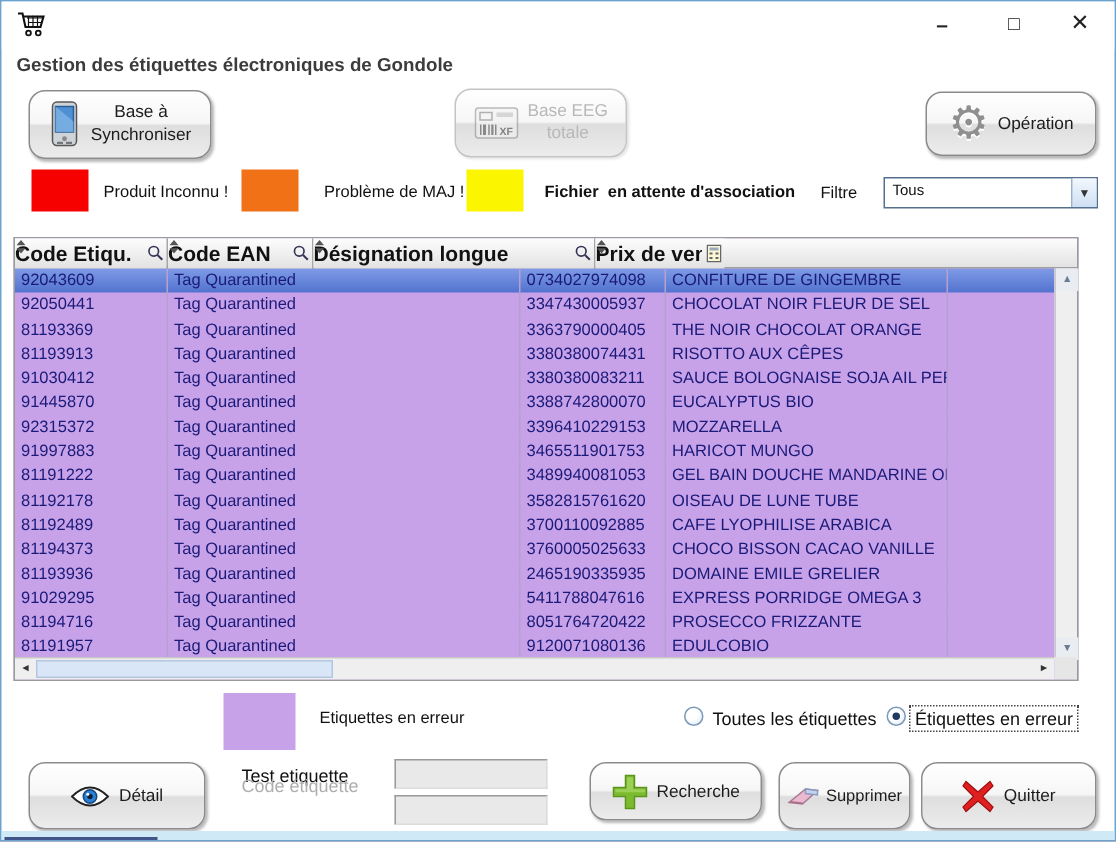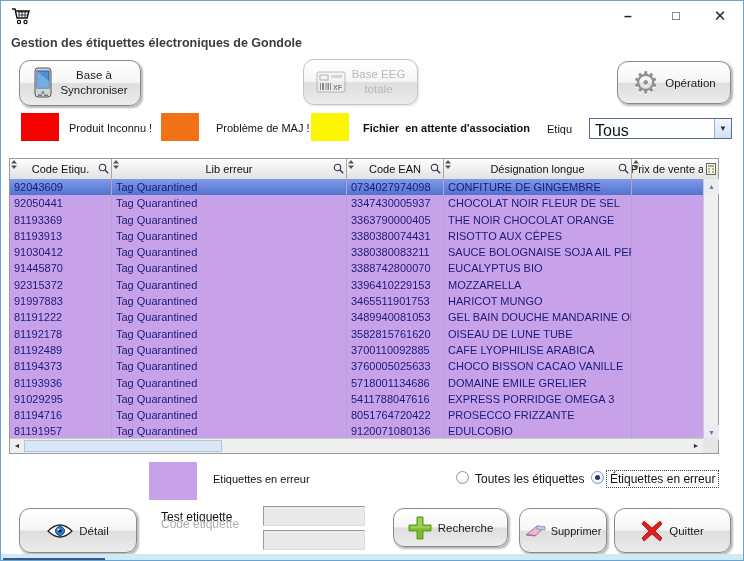--- a/index.html
+++ b/index.html
@@ -28,32 +28,32 @@
     font-size:11.5px; color:#1c1c1c; cursor:pointer;
   }
   .rbtn.disabled { color:#b8b8b8; border-color:#c4c4c4; box-shadow:1px 1px 2px rgba(0,0,0,.12); }
   .rbtn .txt2 { text-align:center; line-height:1.3; }
   
   .swatch { position:absolute; width:38px; height:28px; }
   .leglab { position:absolute; font-size:11px; color:#111; white-space:pre; }
   .filter-label { position:absolute; left:546px; top:122px; font-size:11px; color:#111; }
   .combo { position:absolute; left:588px; top:117px; width:143px; height:21px;
            border:1px solid #54708e; background:#fff; display:flex; cursor:pointer; }
-  .combo .val { flex:1; font-size:16px; color:#111; padding:3px 12px 0 5px; }
+  .combo .val { flex:1; font-size:10px; color:#111; padding:3px 12px 0 5px; }
   .combo .arrow { width:17px; border-left:1px solid #9ab0cc; background:linear-gradient(#f2f7fd,#cfe0f4);
                   font-size:8px; color:#333; text-align:center; line-height:19px; }
   
   .grid { position:absolute; left:8px; top:157px; width:710px; height:296px;
           border:1px solid #9a9a9a; background:#c8a2e9; }
   .ghead { position:absolute; left:0; top:0; width:708px; height:20px; display:flex;
            background:linear-gradient(#fdfdfd,#e2e2e2); border-bottom:1px solid #a0a0a0; }
   .hcell { position:relative; height:20px; border-right:1px solid #a6a6a6;
-           font-size:11px; color:#111; display:flex; align-items:center; justify-content:center;
+           font-size:14px; color:#111; display:flex; align-items:center; justify-content:flex-start;
            overflow:hidden; white-space:nowrap; cursor:pointer;
-           background:linear-gradient(#fdfdfd,#e2e2e2); }
+           background:linear-gradient(#fdfdfd,#e2e2e2);font-weight:bold; }
   .hcell .sortg { position:absolute; left:1px; top:1px; }
   .hcell .mag { position:absolute; right:2px; top:4px; }
   .hstub { width:15px; height:20px; display:flex; align-items:center; justify-content:center;
            background:linear-gradient(#fdfdfd,#e2e2e2); cursor:pointer; }
   .gbody { position:absolute; left:0; top:20px; width:693px; height:261px; overflow:hidden; }
   .trow { display:flex; height:16.3px; line-height:16.3px; font-size:11px; color:#1a1a78; cursor:pointer; }
   .trow > div { padding-left:4px; border-right:1px solid #b5a0cf; overflow:hidden; white-space:nowrap; }
   .trow.selected { background:linear-gradient(#82九e8 0%, #5272cf 100%); }
   .trow.selected { background:linear-gradient(#7f9be6, #5272cf); }
   .c0{width:102px;} .c1{width:235px;} .c2{width:97px;} .c3{width:188px;} .c4{width:71px;border-right:none!important;}
@@ -141,43 +141,33 @@
     <span class="gear">⚙</span>
     <span>Opération</span>
   </div>
 
   <div class="swatch" style="left:20px;top:112px;background:#f60000;"></div>
   <div class="leglab" style="left:68px;top:121px;">Produit Inconnu !</div>
   <div class="swatch" style="left:160px;top:112px;background:#f07116;"></div>
   <div class="leglab" style="left:215px;top:121px;">Problème de MAJ !</div>
   <div class="swatch" style="left:310px;top:112px;background:#fcf500;"></div>
   <div class="leglab" style="left:362px;top:121px;font-weight:bold;">Fichier  en attente d'association</div>
-  <div class="filter-label">Etiqu</div>
+  <div class="filter-label">Filtre</div>
   <div class="combo">
     <div class="val">Tous</div>
     <div class="arrow">▼</div>
   </div>
 
   <div class="grid">
     <div class="ghead">
       <div class="hcell c0">
         <svg class="sortg" width="6" height="9">
             <path d="M3 0 L6 3.5 H0Z M3 9 L0 5.5 H6Z" fill="#555"></path>
           </svg>
         <span>Code Etiqu.</span>
-        <svg class="mag" width="11" height="11" viewBox="0 0 11 11">
-            <circle cx="4.5" cy="4.5" r="3.2" fill="none" stroke="#335" stroke-width="1.1"></circle>
-            <line x1="7" y1="7" x2="10.2" y2="10.2" stroke="#335" stroke-width="1.3"></line>
-          </svg>
-      </div>
-      <div class="hcell c1">
-        <svg class="sortg" width="6" height="9">
-            <path d="M3 0 L6 3.5 H0Z M3 9 L0 5.5 H6Z" fill="#555"></path>
-          </svg>
-        <span>Lib erreur</span>
         <svg class="mag" width="11" height="11" viewBox="0 0 11 11">
             <circle cx="4.5" cy="4.5" r="3.2" fill="none" stroke="#335" stroke-width="1.1"></circle>
             <line x1="7" y1="7" x2="10.2" y2="10.2" stroke="#335" stroke-width="1.3"></line>
           </svg>
       </div>
       <div class="hcell c2">
         <svg class="sortg" width="6" height="9">
             <path d="M3 0 L6 3.5 H0Z M3 9 L0 5.5 H6Z" fill="#555"></path>
           </svg>
         <span>Code EAN</span>
@@ -304,21 +294,21 @@
     <div class="c0">81194373</div>
     <div class="c1">Tag Quarantined</div>
     <div class="c2">3760005025633</div>
     <div class="c3">CHOCO BISSON CACAO VANILLE</div>
     <div class="c4"></div>
   </div>
 
   <div class="trow">
     <div class="c0">81193936</div>
     <div class="c1">Tag Quarantined</div>
-    <div class="c2">5718001134686</div>
+    <div class="c2">2465190335935</div>
     <div class="c3">DOMAINE EMILE GRELIER</div>
     <div class="c4"></div>
   </div>
 
   <div class="trow">
     <div class="c0">91029295</div>
     <div class="c1">Tag Quarantined</div>
     <div class="c2">5411788047616</div>
     <div class="c3">EXPRESS PORRIDGE OMEGA 3</div>
     <div class="c4"></div>

